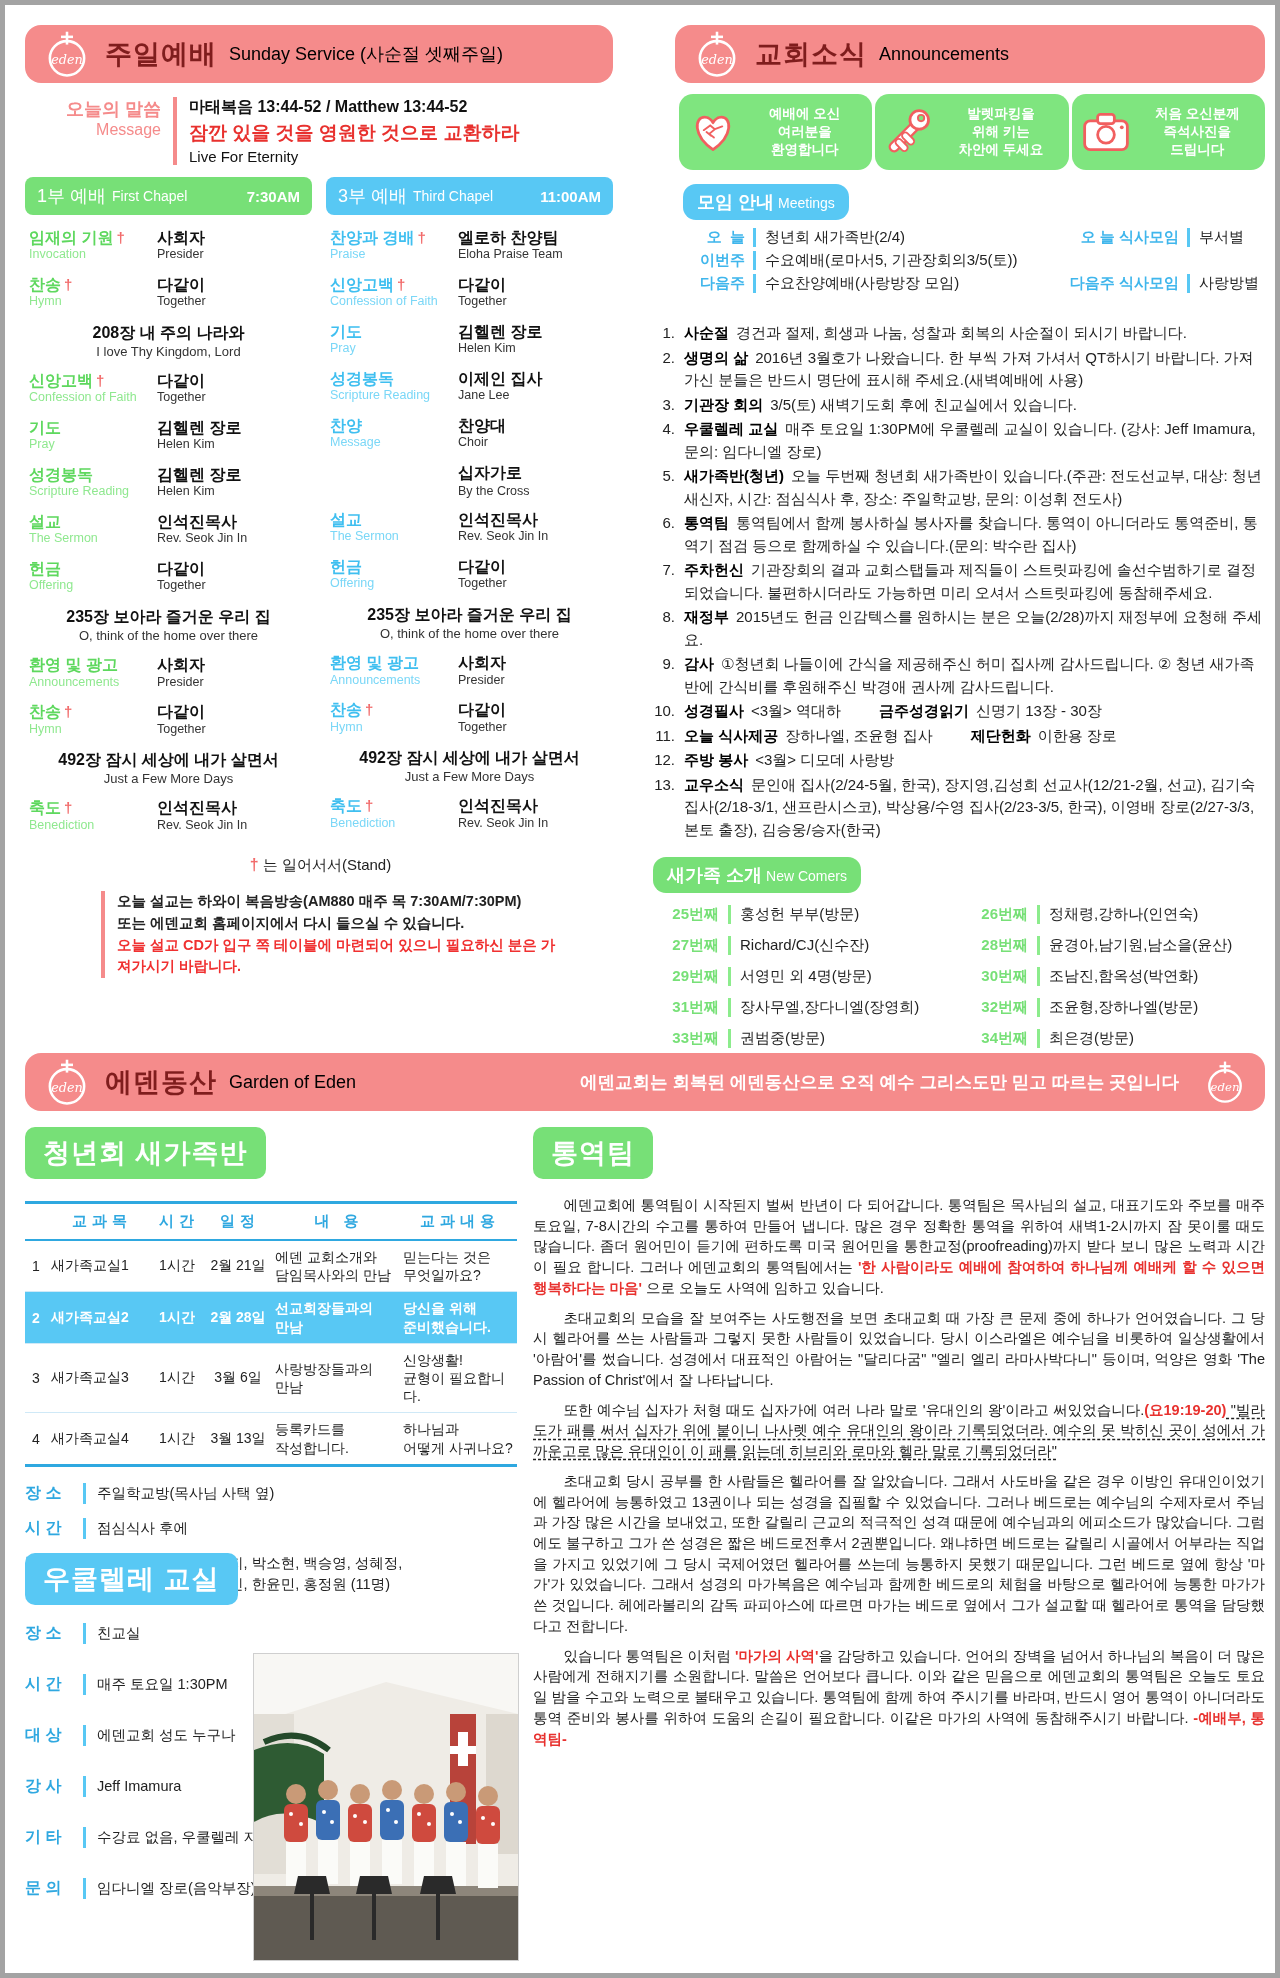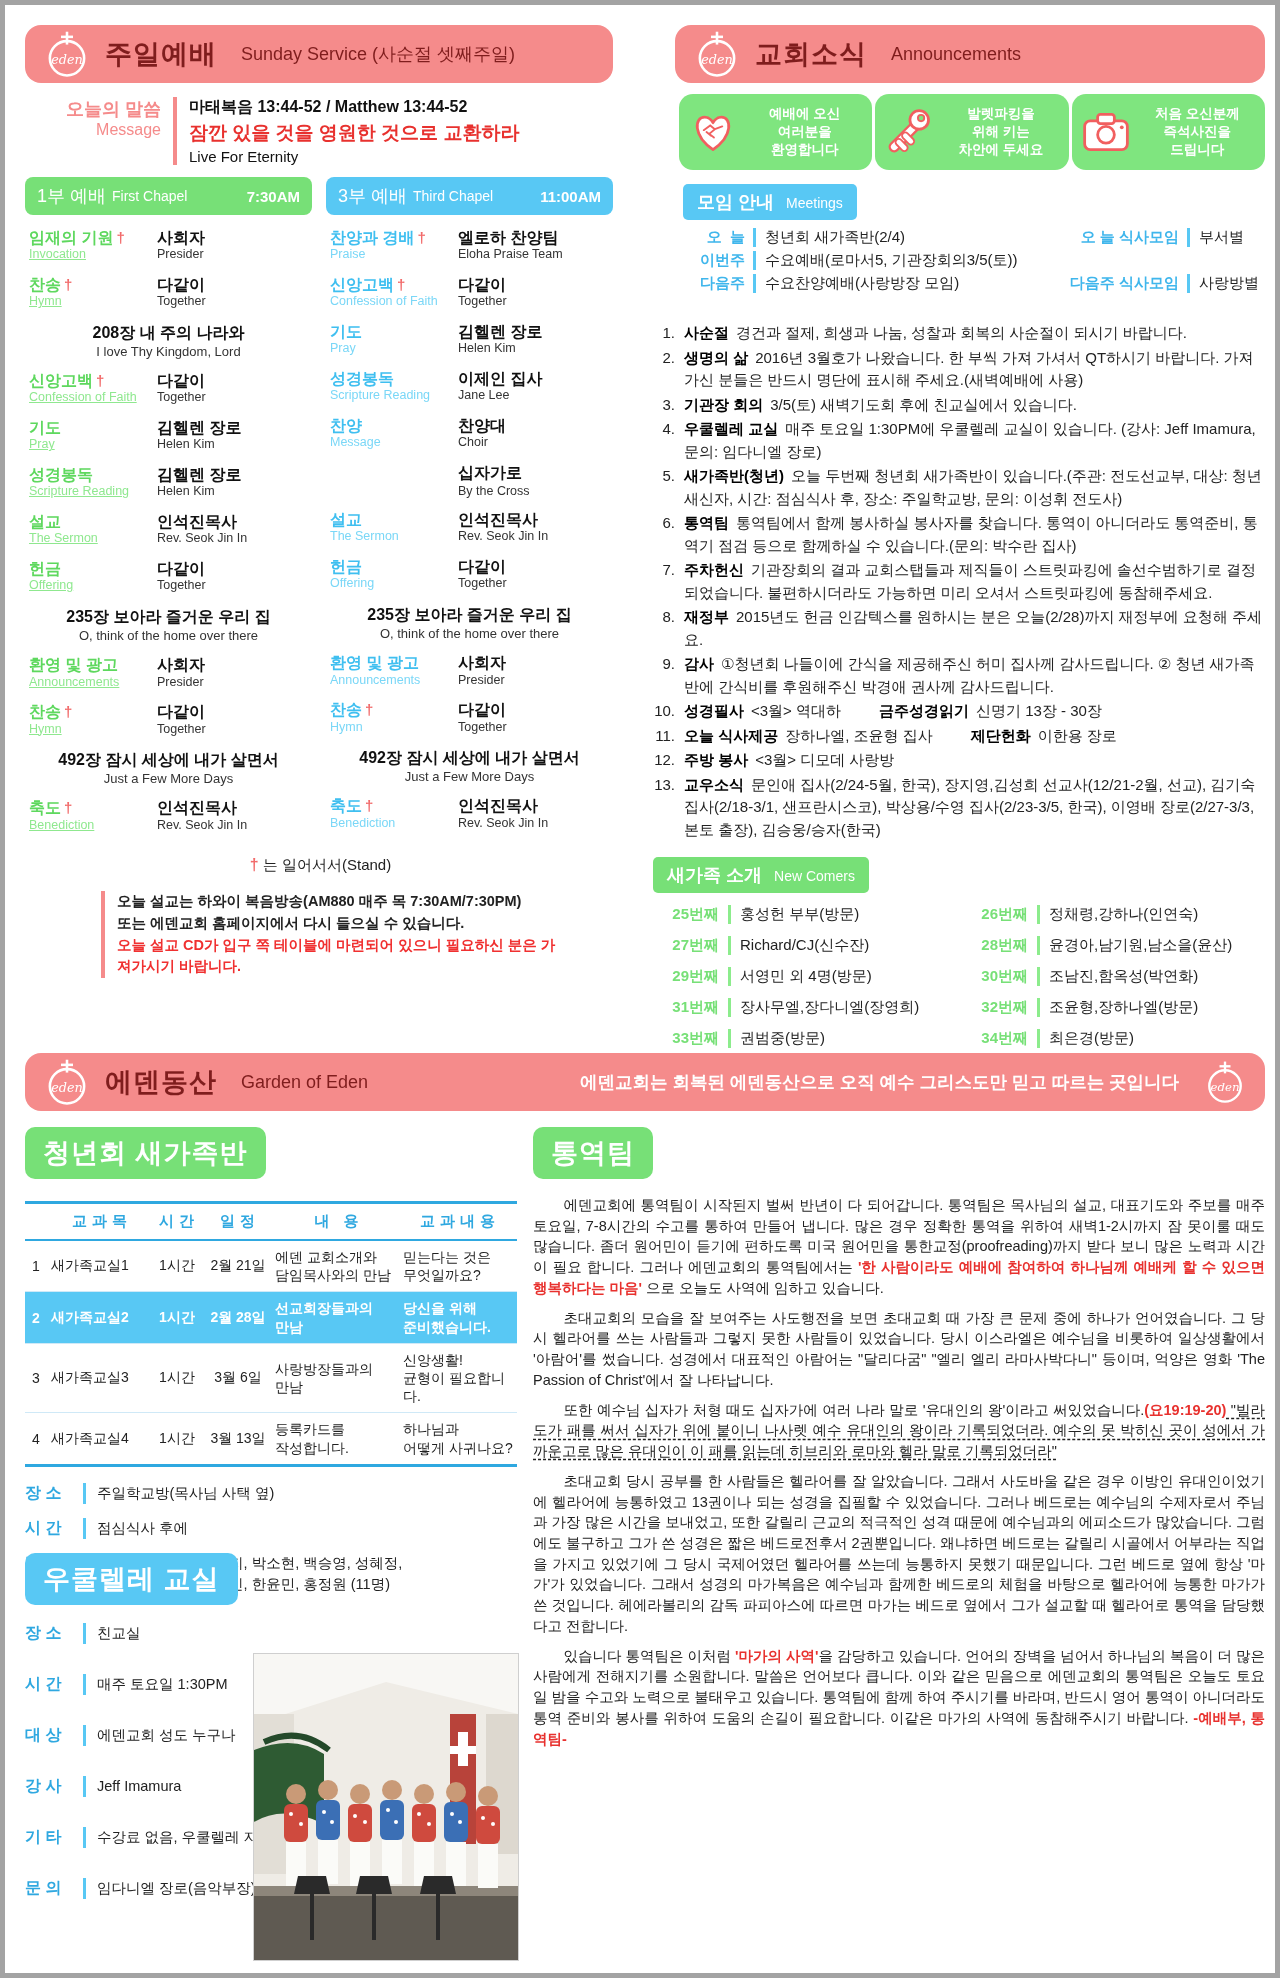--- a/index.html
+++ b/index.html
@@ -3,22 +3,22 @@
 <meta charset="utf-8">
 <style>
   html,body{margin:0;padding:0;background:#fff;}
   .page{position:relative;width:1280px;height:1978px;background:#ffffff;
         font-family:"Liberation Sans","DejaVu Sans",sans-serif;color:#1a1a1a;
         border:5px solid #a3a3a3;box-sizing:border-box;overflow:hidden;}
   
   .pink-header{background:#F58B8B;border-radius:16px;height:58px;display:flex;align-items:center;
                padding:0 16px;gap:12px;box-sizing:border-box;}
   .hdr-ko{color:#7f1d1d;font-size:27px;font-weight:bold;letter-spacing:1px;}
-  .hdr-en{color:#7f1d1d;font-size:18px;margin-left:12px;}
-  .tag{display:inline-flex;align-items:baseline;gap:12px;color:#fff;border-radius:5px;padding:6px 14px;}
+  .hdr-en{color:#000000;font-size:18px;margin-left:0;}
+  .tag{display:inline-flex;align-items:baseline;gap:4px;color:#fff;border-radius:13px;padding:6px 14px;}
   .tag .t-ko{font-size:18px;font-weight:bold;}
   .tag .t-en{font-size:14px;}
   .big-tag{display:inline-block;color:#fff;font-size:27px;font-weight:bold;border-radius:10px;
            padding:8px 18px;letter-spacing:1px;}
   .green{background:#77E077;}
   .blue{background:#58C8F4;}
   .hymn-ko:empty,.hymn-en:empty,.v2-ko:empty,.v2-en:empty,.kw:empty,.atxt:empty{display:none;}
   .pre{white-space:pre-line;}
   
   #svc-panel{position:absolute;left:20px;top:20px;width:588px;}
@@ -44,21 +44,21 @@
   .l-en{font-size:12.5px;line-height:1.2;}
   .cross{color:#F26B6B;font-weight:bold;margin-left:3px;font-size:15px;}
   .svc-value{flex:1;}
   .v-ko{font-size:16px;font-weight:bold;color:#111;line-height:1.15;}
   .v-en{font-size:12.5px;color:#333;line-height:1.25;}
   .v2-ko{font-size:16px;font-weight:bold;color:#111;margin-top:12px;}
   .v2-en{font-size:12.5px;color:#333;}
   .hymn{text-align:center;}
   .hymn-ko{font-size:16px;font-weight:bold;color:#111;}
   .hymn-en{font-size:13px;color:#333;margin-bottom:13px;}
-  .c-green .l-ko{color:#5ED85E;} .c-green .l-en{color:#8FE88F;text-decoration:underline;}
+  .c-green .l-ko{color:#5ED85E;} .c-green .l-en{color:#8FE88F;}
   .c-blue .l-ko{color:#3FBFF0;} .c-blue .l-en{color:#7AD7F7;}
   .stand-note{text-align:center;font-size:15px;margin-top:10px;color:#222;}
   .stand-note .cross{font-size:16px;}
   .cd-note{margin:16px 0 0 76px;border-left:4px solid #F58B8B;padding-left:12px;width:440px;}
   .cd-note div{font-size:14.5px;font-weight:bold;line-height:1.5;color:#222;}
   .cd-note .red-line{color:#F03030;}
   
   #ann-panel{position:absolute;left:640px;top:20px;width:620px;}
   #ann-panel .pink-header{margin-left:30px;}
   .info-boxes{display:flex;gap:3px;margin:11px 0 0 34px;}

